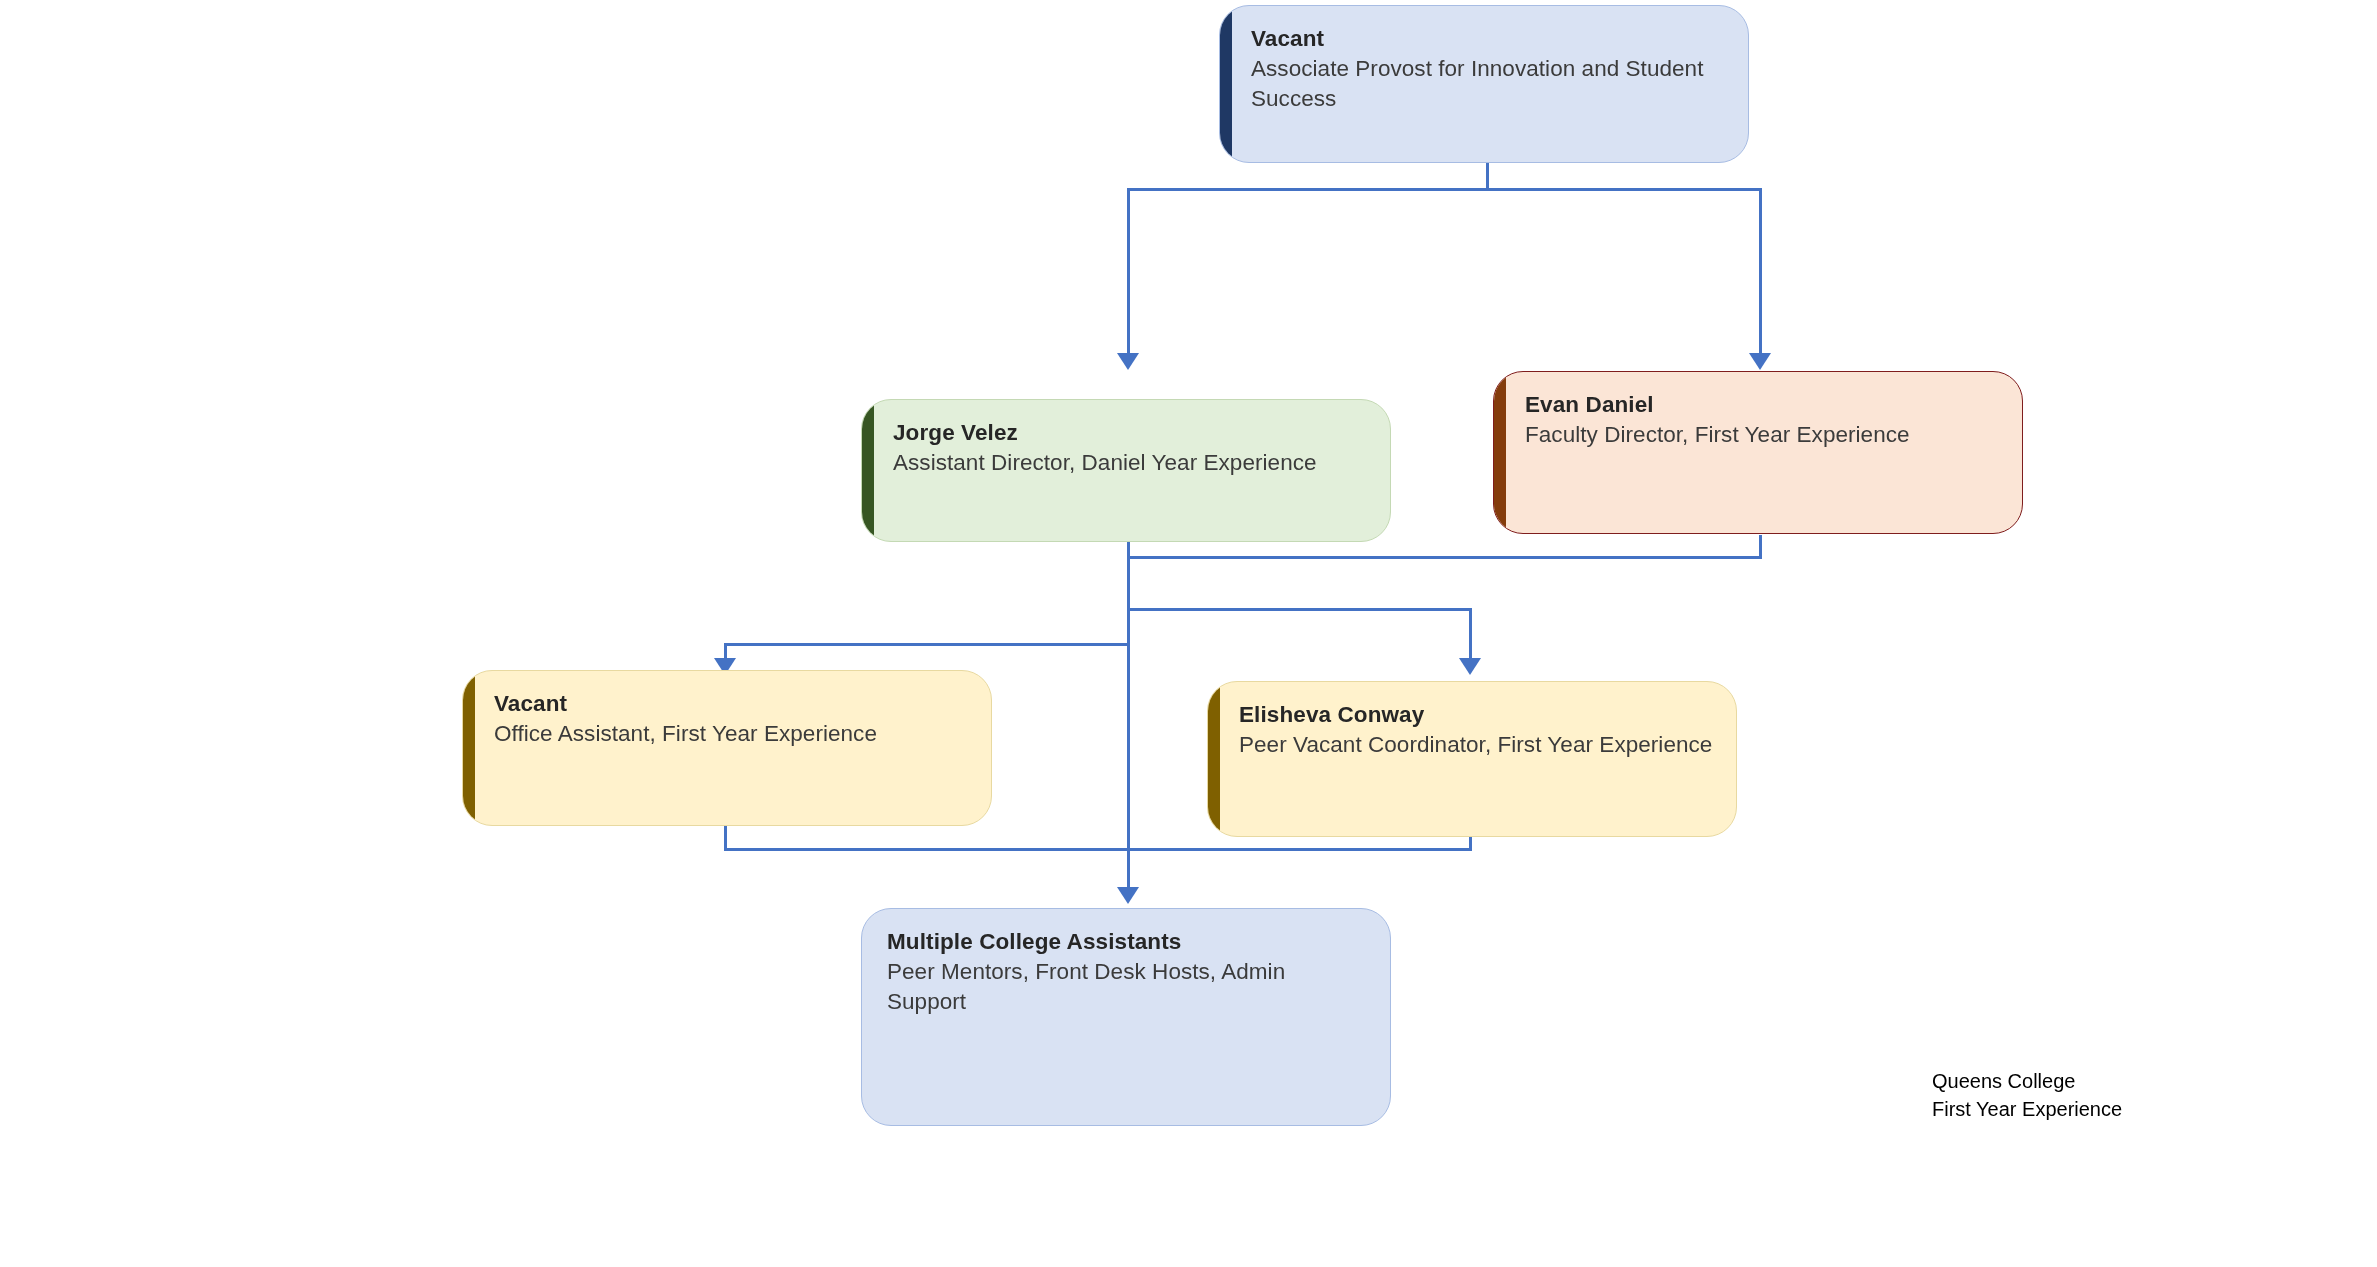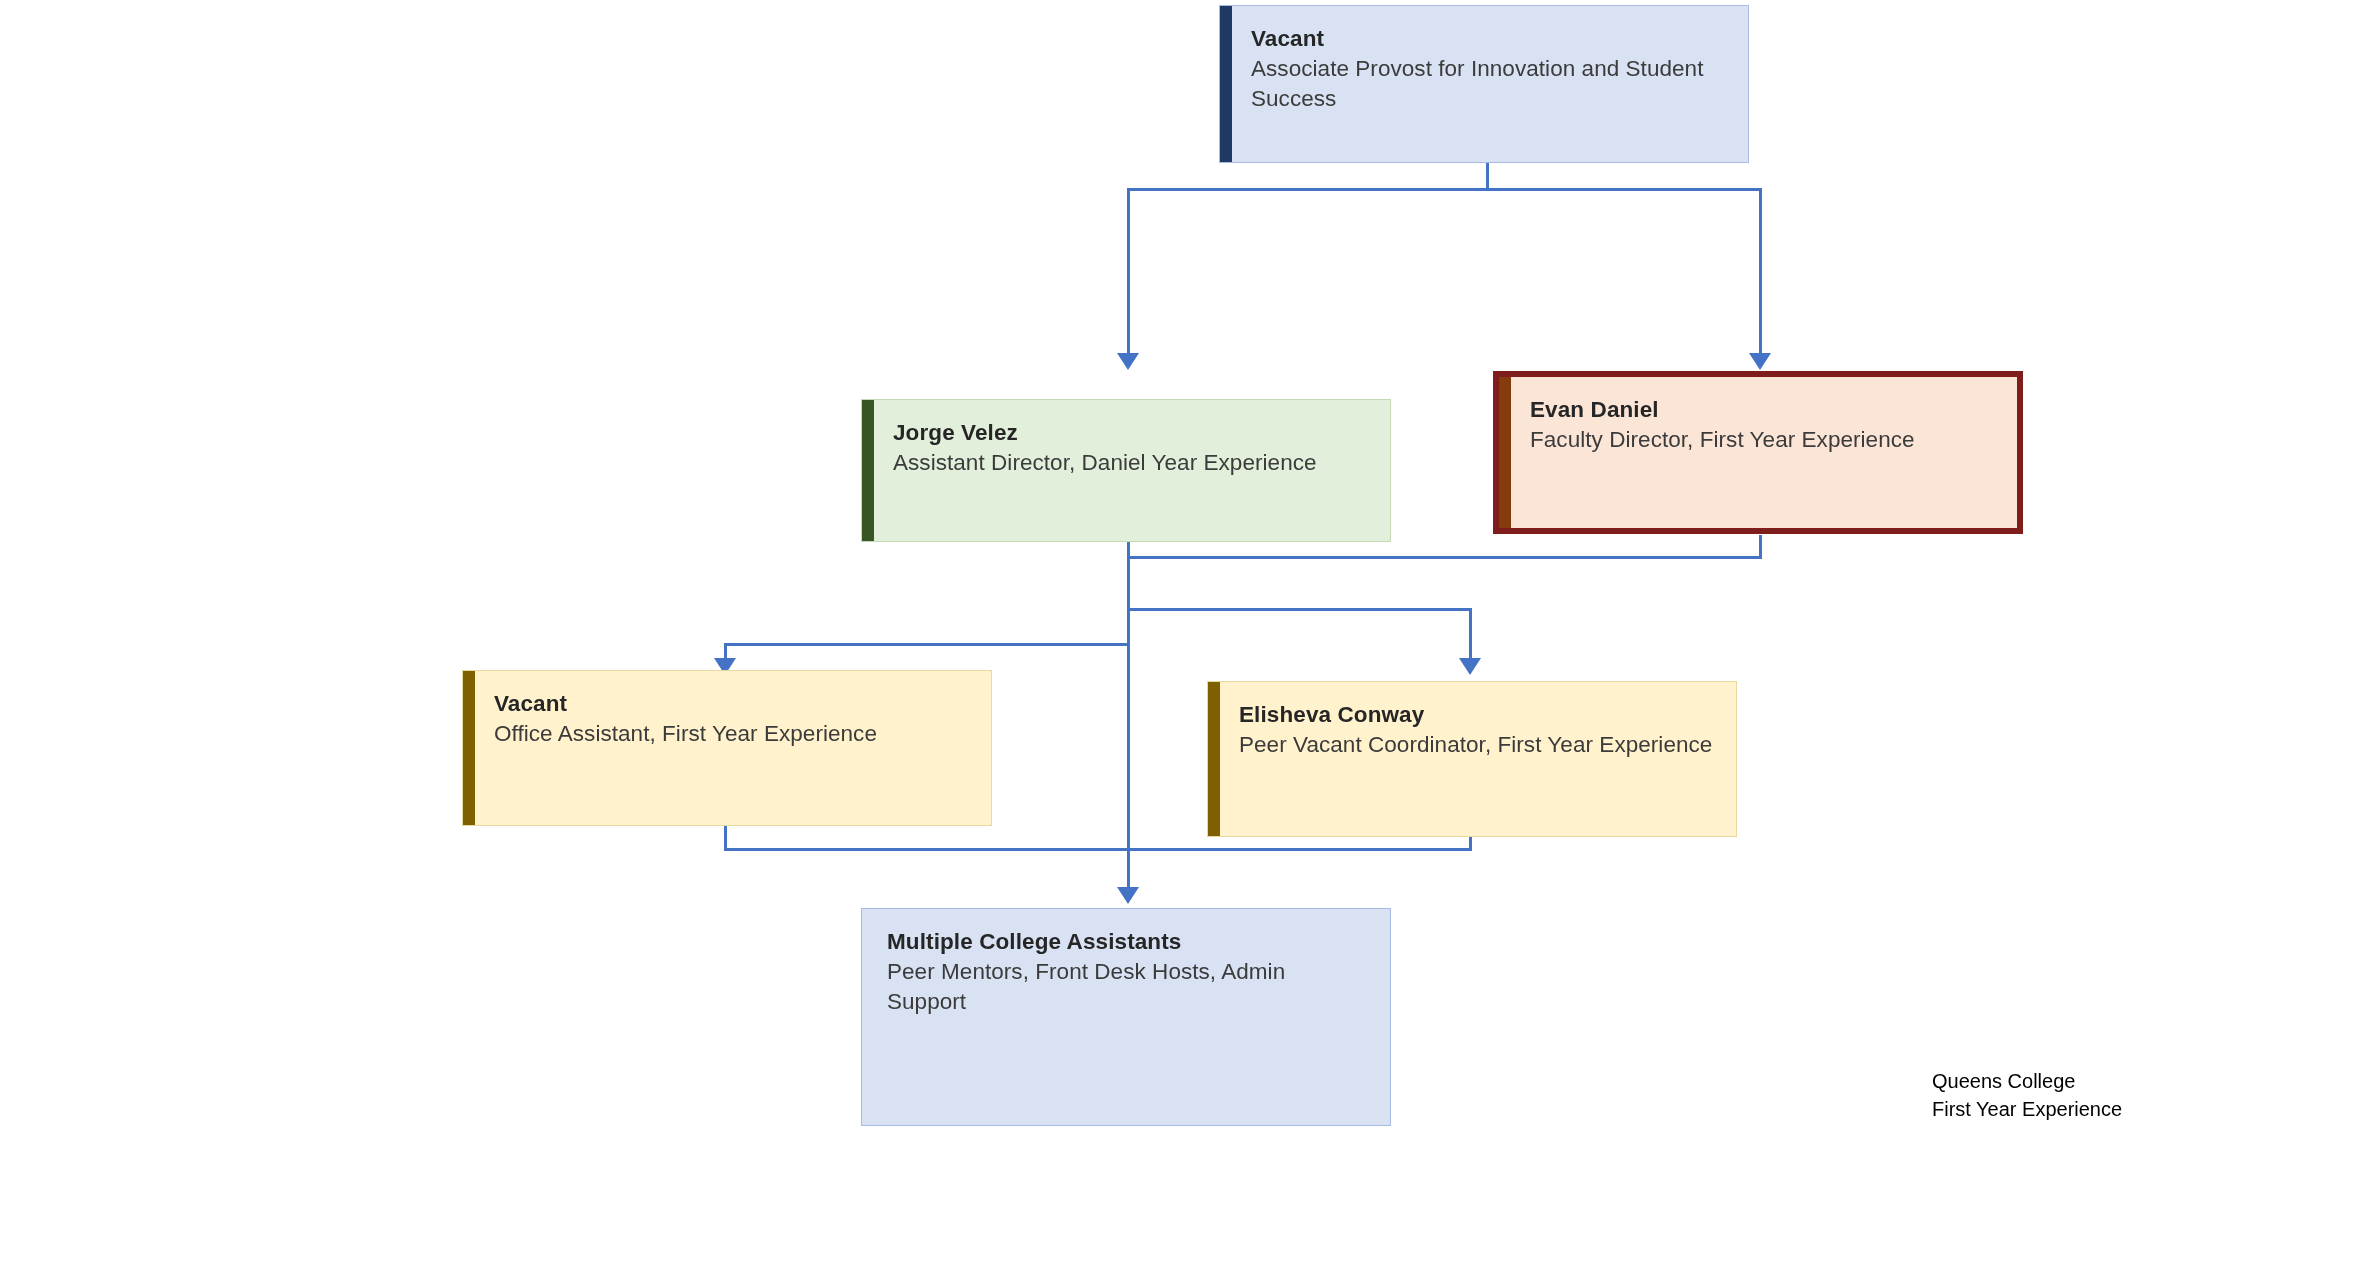--- a/index.html
+++ b/index.html
@@ -17,20 +17,21 @@
     background: #ffffff;
     overflow: hidden;
   }
 
   
   .node {
     position: absolute;
     box-sizing: border-box;
     display: block;
     overflow: hidden;
+    border-radius: 30px;
   }
   .node .accent {
     position: absolute;
     left: 0;
     top: 0;
     bottom: 0;
     width: 12px;
   }
   .node .body {
     position: absolute;
@@ -56,21 +57,21 @@
     line-height: 1.32;
     letter-spacing: 0.05px;
     margin: 0;
   }
 
   
   .theme-blue   { background: #D9E2F3; border: 1px solid #A7BCE3; }
   .theme-blue   .accent { background: #1F3864; }
   .theme-green  { background: #E2EFDA; border: 1px solid #C4D9B4; }
   .theme-green  .accent { background: #375623; }
-  .theme-peach  { background: #FBE5D6; border: 6px solid #7f1d1d; }
+  .theme-peach  { background: #FBE5D6; border: 1px solid #7f1d1d; }
   .theme-peach  .accent { background: #843C0C; }
   .theme-yellow { background: #FFF2CC; border: 1px solid #E8D9A0; }
   .theme-yellow .accent { background: #7F6000; }
   .theme-plain  { background: #D9E2F3; border: 1px solid #A7BCE3; }
   .theme-plain  .accent { background: transparent; width: 0; }
   .theme-plain  .body { left: 0; padding-left: 25px; }
 
   
   .conn {
     position: absolute;

